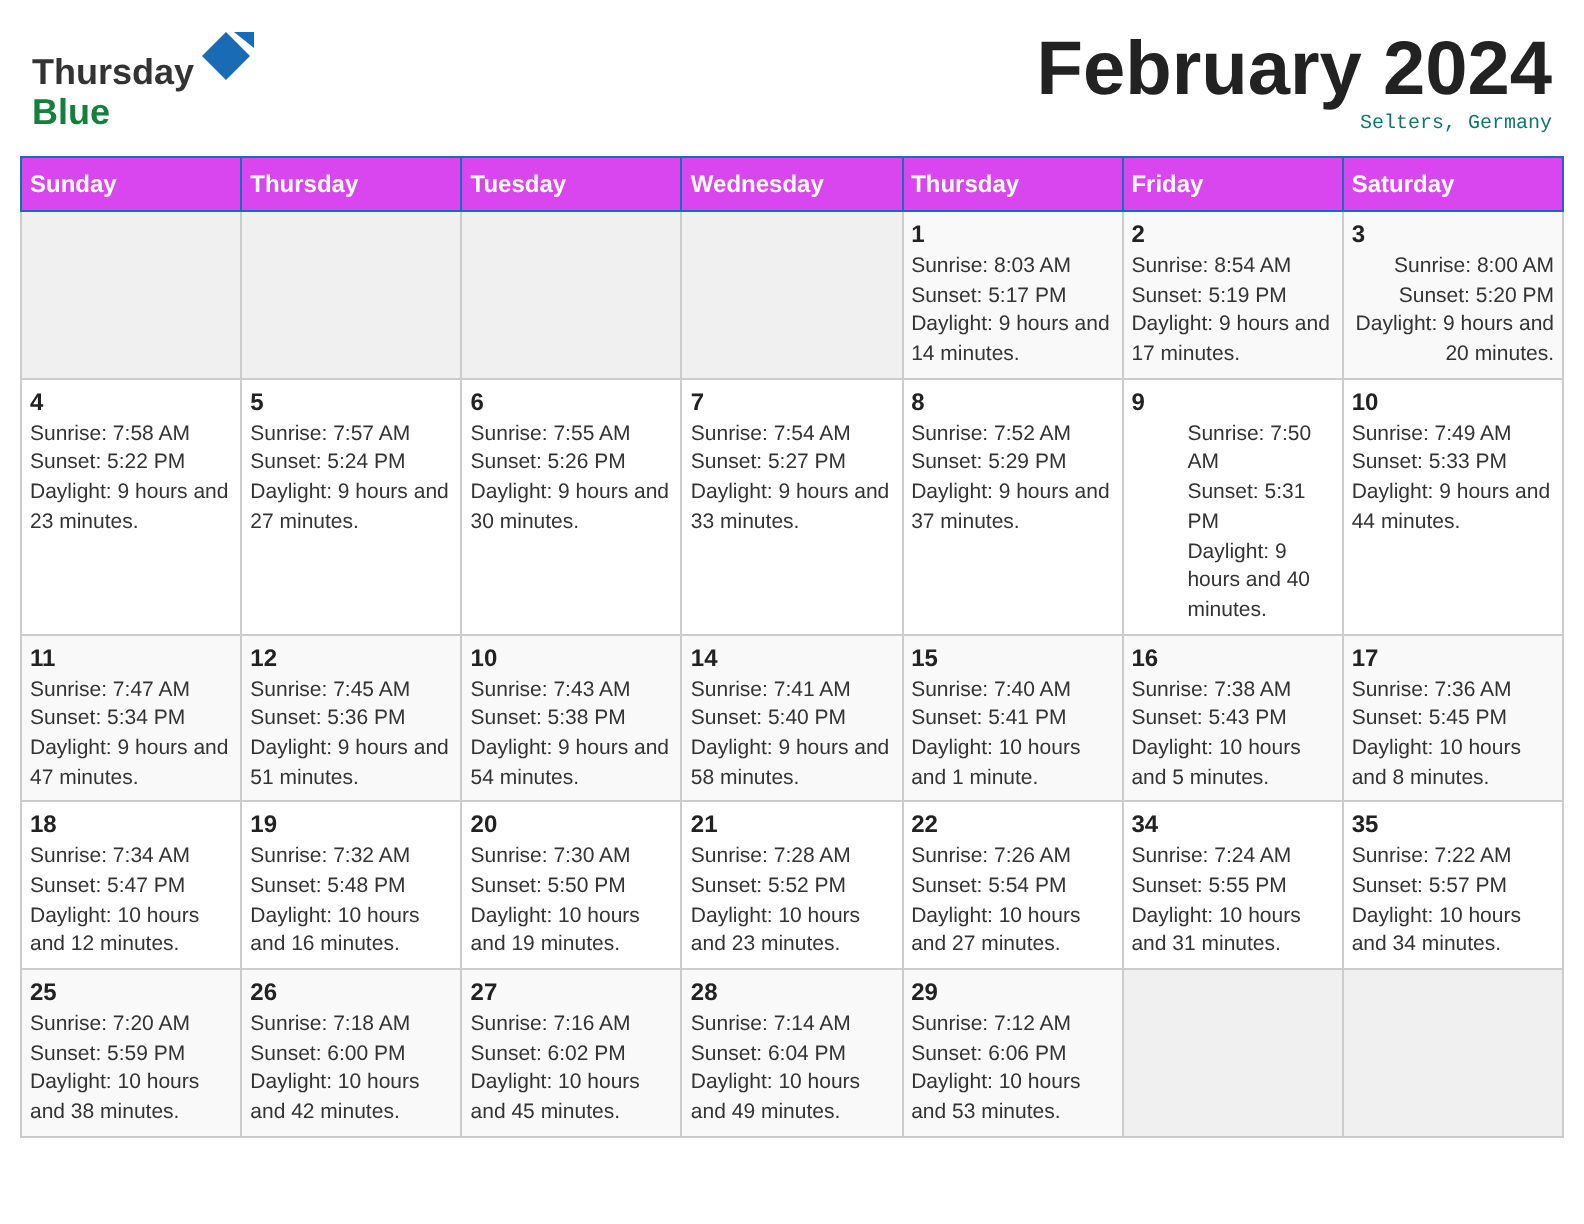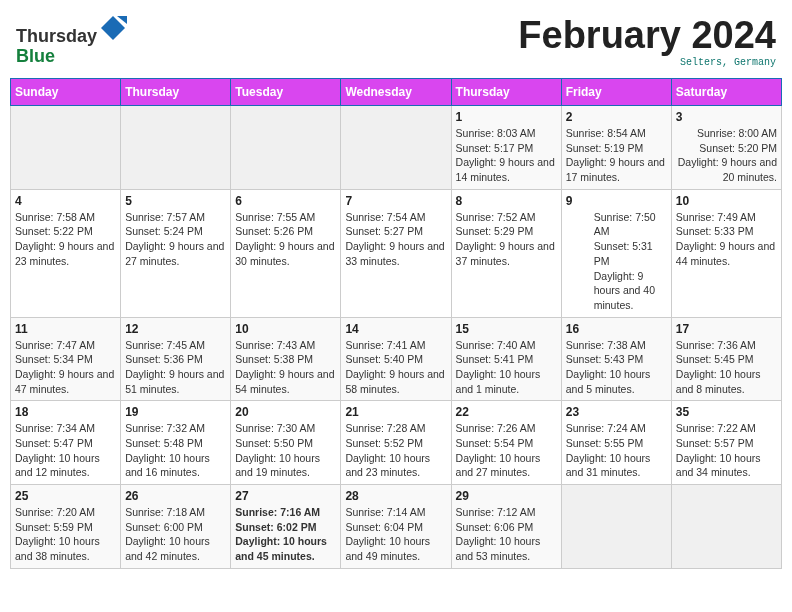--- a/index.html
+++ b/index.html
@@ -262,21 +262,21 @@
 Sunset: 5:52 PM
 Daylight: 10 hours and 23 minutes.</div>
         </td>
         <td>
           <div class="day-number">22</div>
           <div class="day-info" style="white-space: pre-line;">Sunrise: 7:26 AM
 Sunset: 5:54 PM
 Daylight: 10 hours and 27 minutes.</div>
         </td>
         <td>
-          <div class="day-number">23</div>
+          <div class="day-number">34</div>
           <div class="day-info" style="white-space: pre-line;">Sunrise: 7:24 AM
 Sunset: 5:55 PM
 Daylight: 10 hours and 31 minutes.</div>
         </td>
         <td>
           <div class="day-number">35</div>
           <div class="day-info" style="white-space: pre-line;">Sunrise: 7:22 AM
 Sunset: 5:57 PM
 Daylight: 10 hours and 34 minutes.</div>
         </td>
@@ -289,21 +289,21 @@
 Daylight: 10 hours and 38 minutes.</div>
         </td>
         <td>
           <div class="day-number">26</div>
           <div class="day-info" style="white-space: pre-line;">Sunrise: 7:18 AM
 Sunset: 6:00 PM
 Daylight: 10 hours and 42 minutes.</div>
         </td>
         <td>
           <div class="day-number">27</div>
-          <div class="day-info" style="white-space: pre-line; font-weight: bold;">Sunrise: 7:16 AM
+          <div class="day-info" style="white-space: pre-line;">Sunrise: 7:16 AM
 Sunset: 6:02 PM
 Daylight: 10 hours and 45 minutes.</div>
         </td>
         <td>
           <div class="day-number">28</div>
           <div class="day-info" style="white-space: pre-line;">Sunrise: 7:14 AM
 Sunset: 6:04 PM
 Daylight: 10 hours and 49 minutes.</div>
         </td>
         <td>

